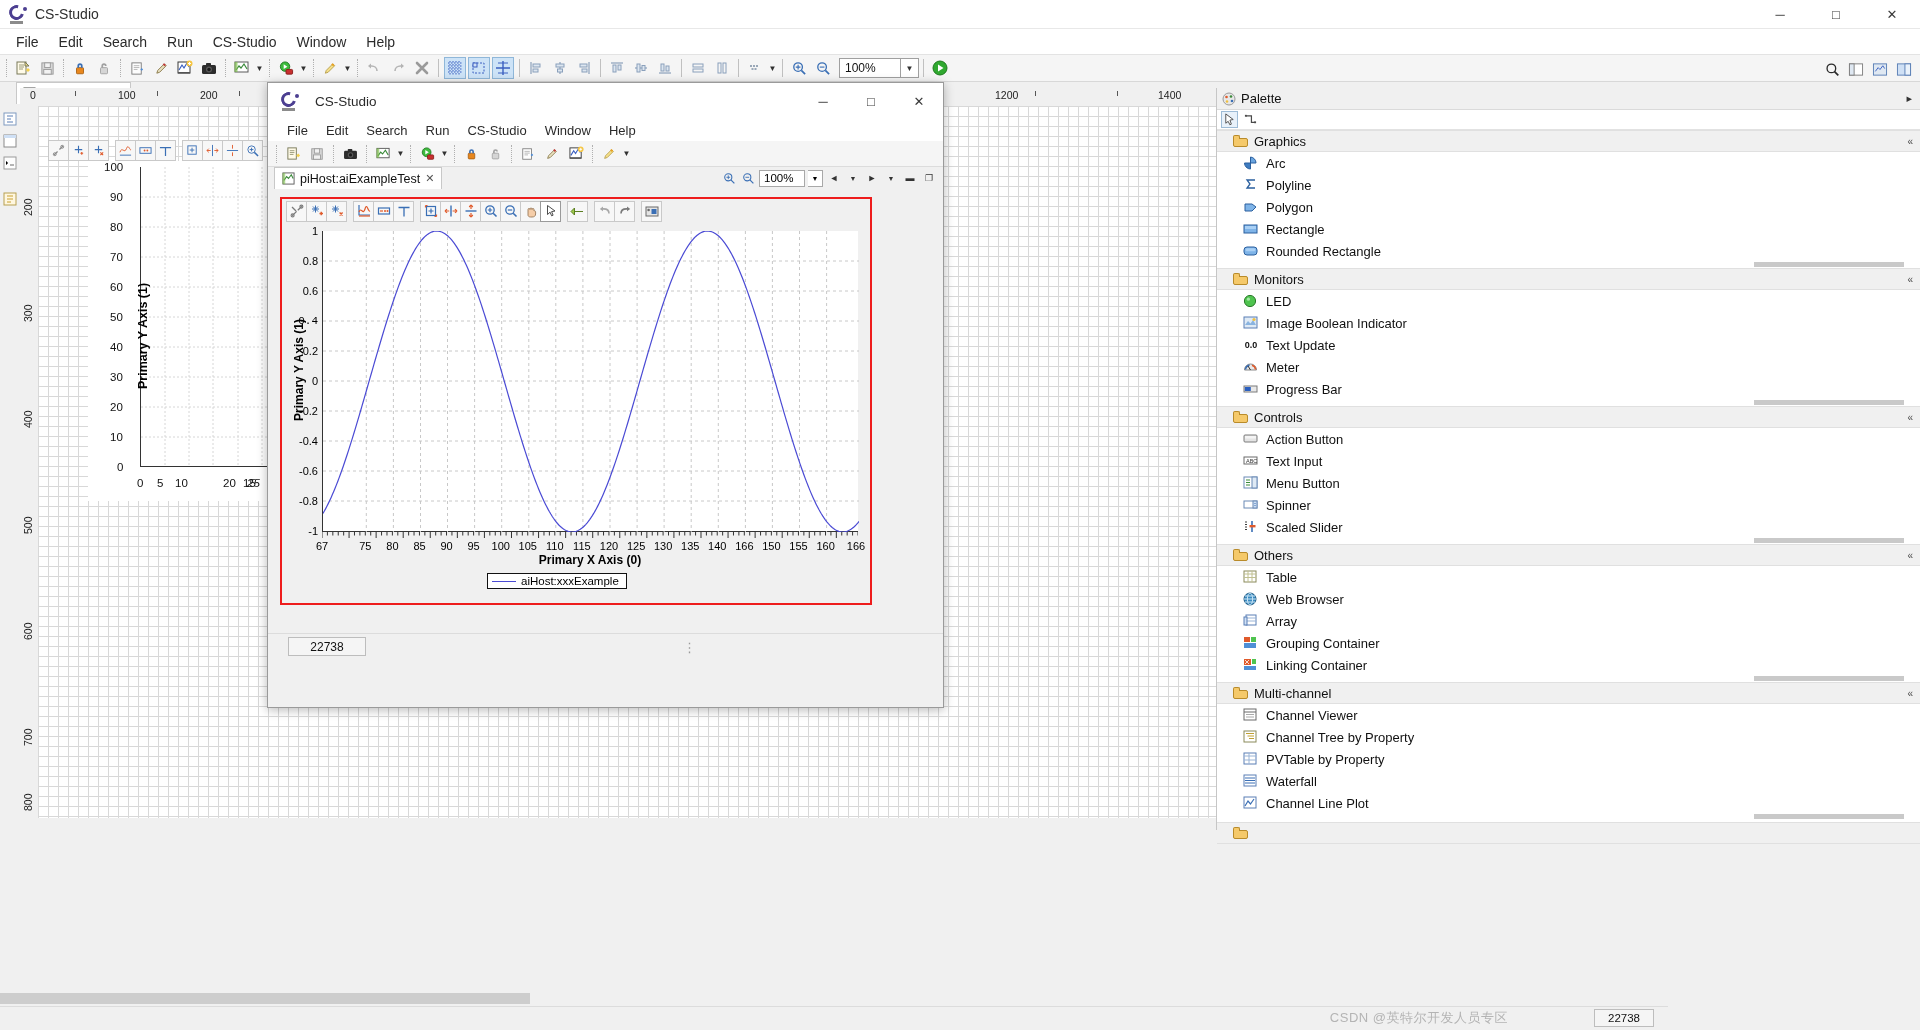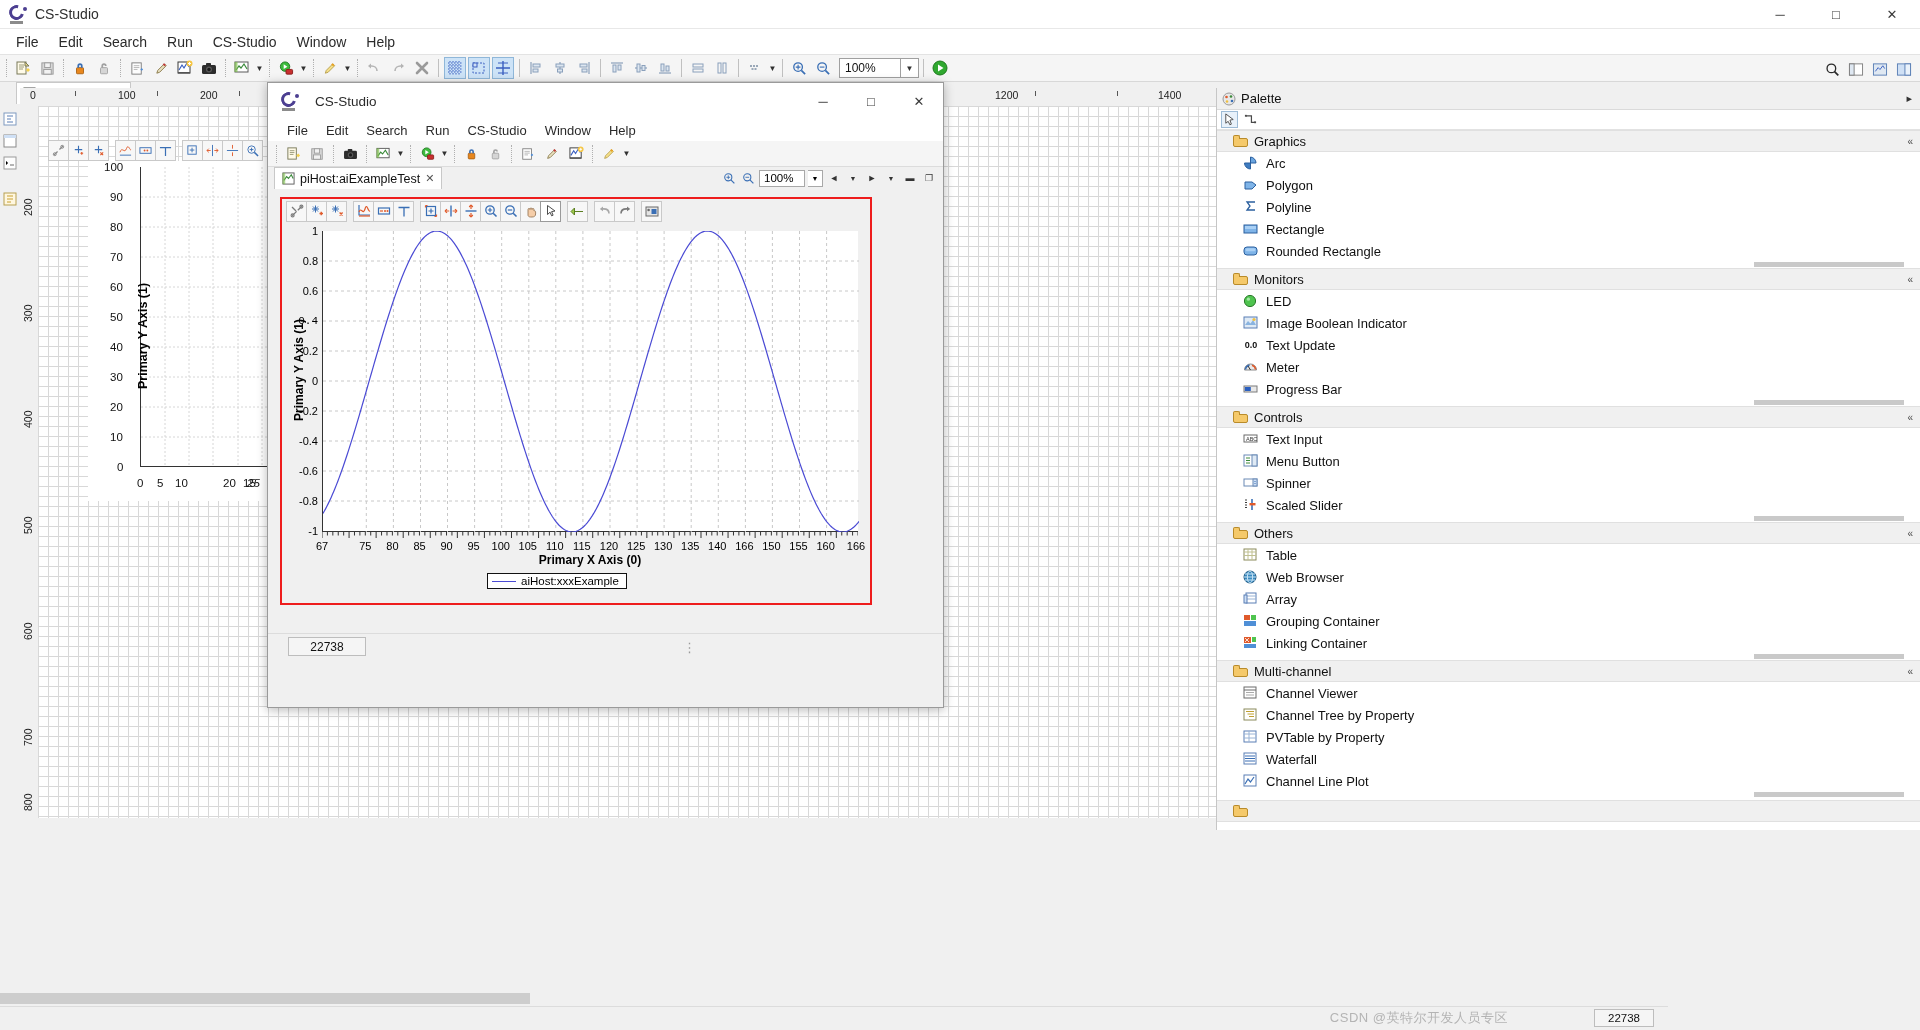--- a/index.html
+++ b/index.html
@@ -802,29 +802,29 @@
     </div>
     <div class="pal-item">
       <span class="ico"><svg width="15" height="14" viewBox="0 0 15 14">
             <path d="M7.5 7 L7.5 1 A6 6 0 0 1 13 7 Z" fill="#6aa5e0" stroke="#2a5f9e"></path>
             <path d="M7.5 7 L1.5 7 A6 6 0 0 0 7.5 13 Z" fill="#3f7cc0" stroke="#2a5f9e"></path>
           </svg></span>
       <span>Arc</span>
     </div>
     <div class="pal-item">
       <span class="ico"><svg width="15" height="14" viewBox="0 0 15 14">
+            <path d="M12 2H4l3 4-3 4h8" fill="none" stroke="#2a5f9e" stroke-width="1.3"></path>
+          </svg></span>
+      <span>Polyline</span>
+    </div>
+    <div class="pal-item">
+      <span class="ico"><svg width="15" height="14" viewBox="0 0 15 14">
             <path d="M2 4h7l4 3-4 4H2z" fill="#7fb4e8" stroke="#2a5f9e"></path>
           </svg></span>
       <span>Polygon</span>
-    </div>
-    <div class="pal-item">
-      <span class="ico"><svg width="15" height="14" viewBox="0 0 15 14">
-            <path d="M12 2H4l3 4-3 4h8" fill="none" stroke="#2a5f9e" stroke-width="1.3"></path>
-          </svg></span>
-      <span>Polyline</span>
     </div>
     <div class="pal-item">
       <span class="ico"><svg width="15" height="14" viewBox="0 0 15 14">
             <rect x="1" y="3" width="13" height="8" fill="#7fb4e8" stroke="#2a5f9e"></rect>
             <rect x="2" y="4" width="11" height="3" fill="#a9d0f5"></rect>
           </svg></span>
       <span>Rectangle</span>
     </div>
     <div class="pal-item">
       <span class="ico"><svg width="15" height="14" viewBox="0 0 15 14">
@@ -884,20 +884,27 @@
         <div class="thumb"></div>
       </div>
 
     <div class="pal-group">
       <span class="folder">
           <span class="b"></span>
           <span class="t"></span>
         </span>
       <span class="pal-group-name">Controls</span>
       <span class="pal-group-chev">«</span>
+    </div>
+    <div class="pal-item">
+      <span class="ico"><svg width="15" height="11" viewBox="0 0 15 11">
+            <rect x="1" y="2" width="13" height="7" rx="1" fill="#e4e4e4" stroke="#7a7a7a"></rect>
+            <rect x="2" y="3" width="11" height="2.5" fill="#f4f4f4"></rect>
+          </svg></span>
+      <span>Action Button</span>
     </div>
     <div class="pal-item">
       <span class="ico"><svg width="15" height="11" viewBox="0 0 15 11">
             <rect x="1" y="2" width="13" height="7" fill="#fff" stroke="#6a6a6a"></rect>
             <text x="3" y="7.6" font-size="5.5" font-family="sans-serif" fill="#333">ABC</text>
           </svg></span>
       <span>Text Input</span>
     </div>
     <div class="pal-item">
       <span class="ico"><svg width="15" height="13" viewBox="0 0 15 13">

